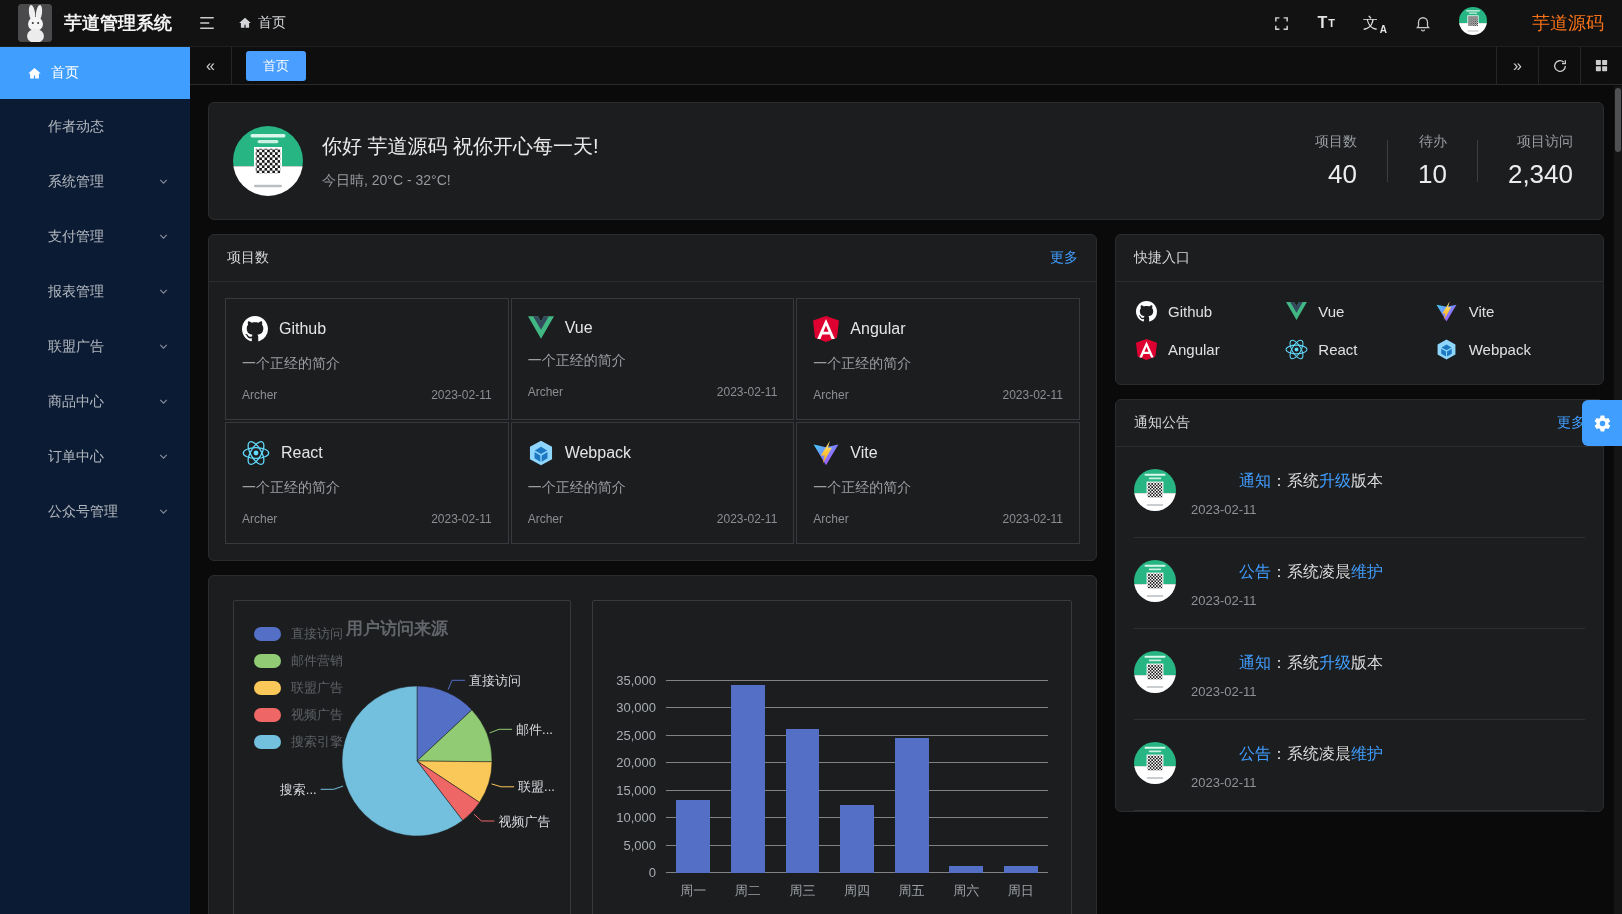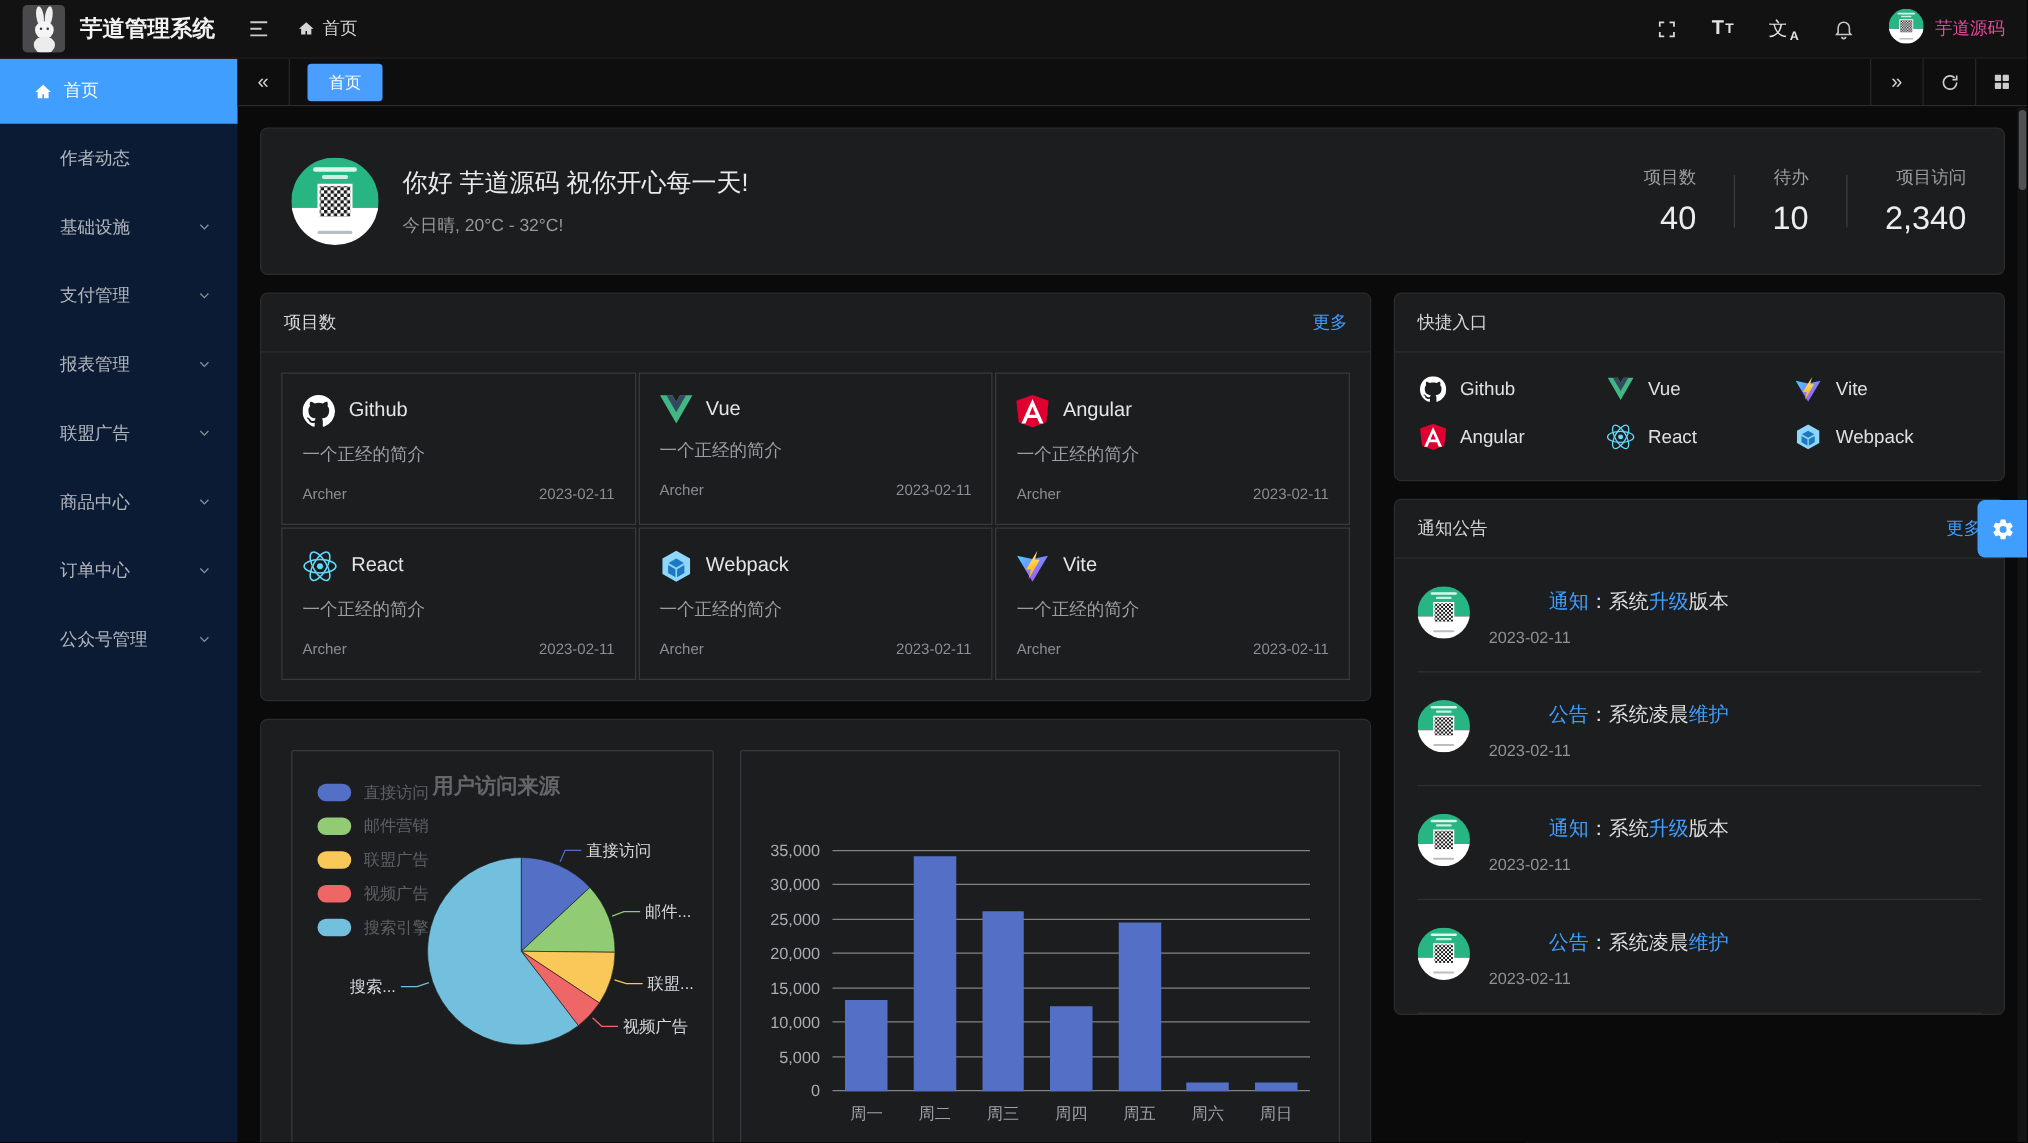--- a/index.html
+++ b/index.html
@@ -14,21 +14,21 @@
   .app-title { font-size:18px; font-weight:bold; color:#f2f2f2; margin-left:12px; }
   .collapse-btn { margin-left:26px; display:flex; align-items:center; cursor:pointer; }
   .breadcrumb { margin-left:22px; display:flex; align-items:center; gap:6px; font-size:14px; color:#d3d5d8; }
   .nav-right { margin-left:auto; display:flex; align-items:center; gap:27px; }
   .nav-ic { display:flex; align-items:center; justify-content:center; color:#d8d8d8; cursor:pointer; }
   .fs-ic { font-size:16px; font-weight:bold; color:#e3e3e3; letter-spacing:1px; }
   .fs-ic .fs-small { font-size:11px; }
   .lang-ic { font-size:15px; color:#e3e3e3; position:relative; padding-right:9px; }
   .lang-ic .lang-a { position:absolute; right:0; bottom:-2px; font-size:10px; font-weight:bold; }
   .user-box { display:flex; align-items:center; gap:9px; cursor:pointer; }
-  .user-name { font-size:14px; color:#ec4899; }
+  .user-name { font-size:18px; color:#f97316;margin-left:36px; }
 
   
   .sidebar { position:absolute; top:47px; left:0; bottom:0; width:190px; background:#0b1b33; z-index:5; }
   .menu-item { height:55px; display:flex; align-items:center; padding:0 20px 0 48px;
     font-size:14px; color:rgba(255,255,255,0.68); cursor:pointer; }
   .menu-item.active { background:#409eff; color:#fff; padding-left:27px; height:52px; }
   .menu-item.active .mi-icon { margin-right:9px; display:flex; }
   .menu-item .chev { margin-left:auto; display:flex; opacity:.75; }
 
   
@@ -191,21 +191,21 @@
           <svg width="15" height="15" viewBox="0 0 24 24" fill="#ffffff">
             <path d="M12 3 2 12h3v8h6v-5h2v5h6v-8h3z"></path>
           </svg>
         </span>
         <span class="mi-label">首页</span>
       </div>
       <div class="menu-item">
         <span class="mi-label">作者动态</span>
       </div>
       <div class="menu-item">
-        <span class="mi-label">基础设施</span>
+        <span class="mi-label">系统管理</span>
         <span class="chev">
           <svg width="13" height="13" viewBox="0 0 24 24" fill="none" stroke="currentColor" stroke-width="2">
             <path d="m6 9 6 6 6-6"></path>
           </svg>
         </span>
       </div>
       <div class="menu-item">
         <span class="mi-label">支付管理</span>
         <span class="chev">
           <svg width="13" height="13" viewBox="0 0 24 24" fill="none" stroke="currentColor" stroke-width="2">

